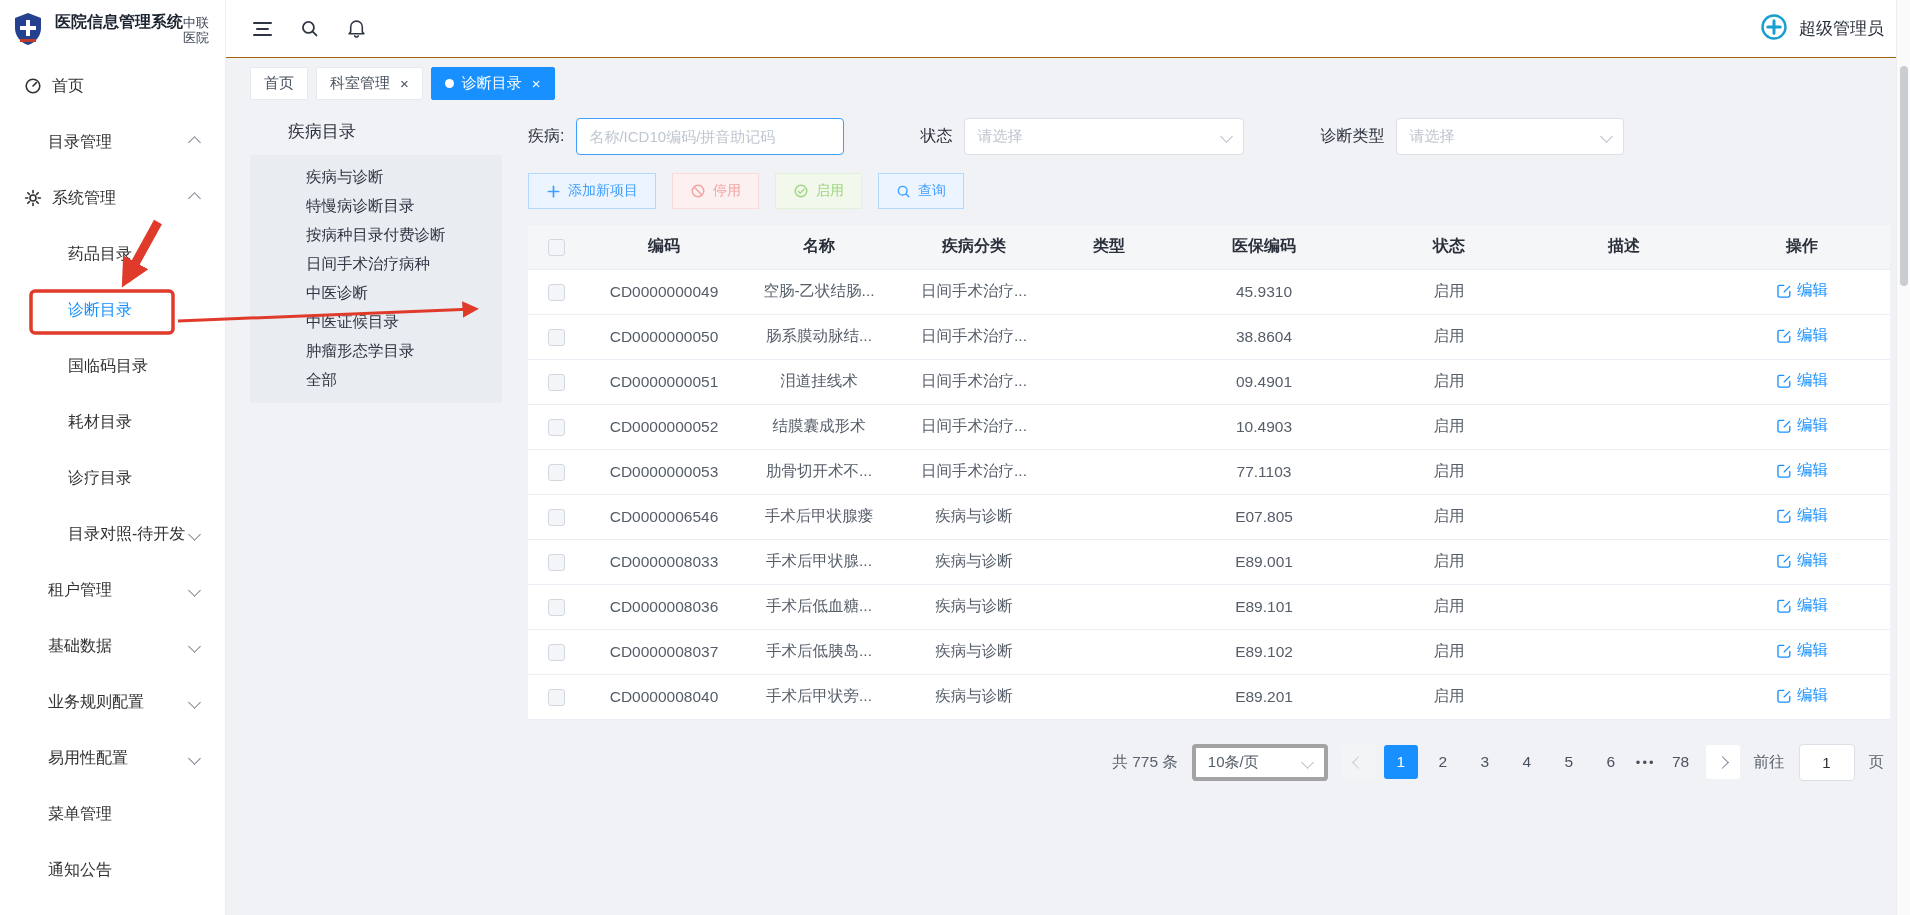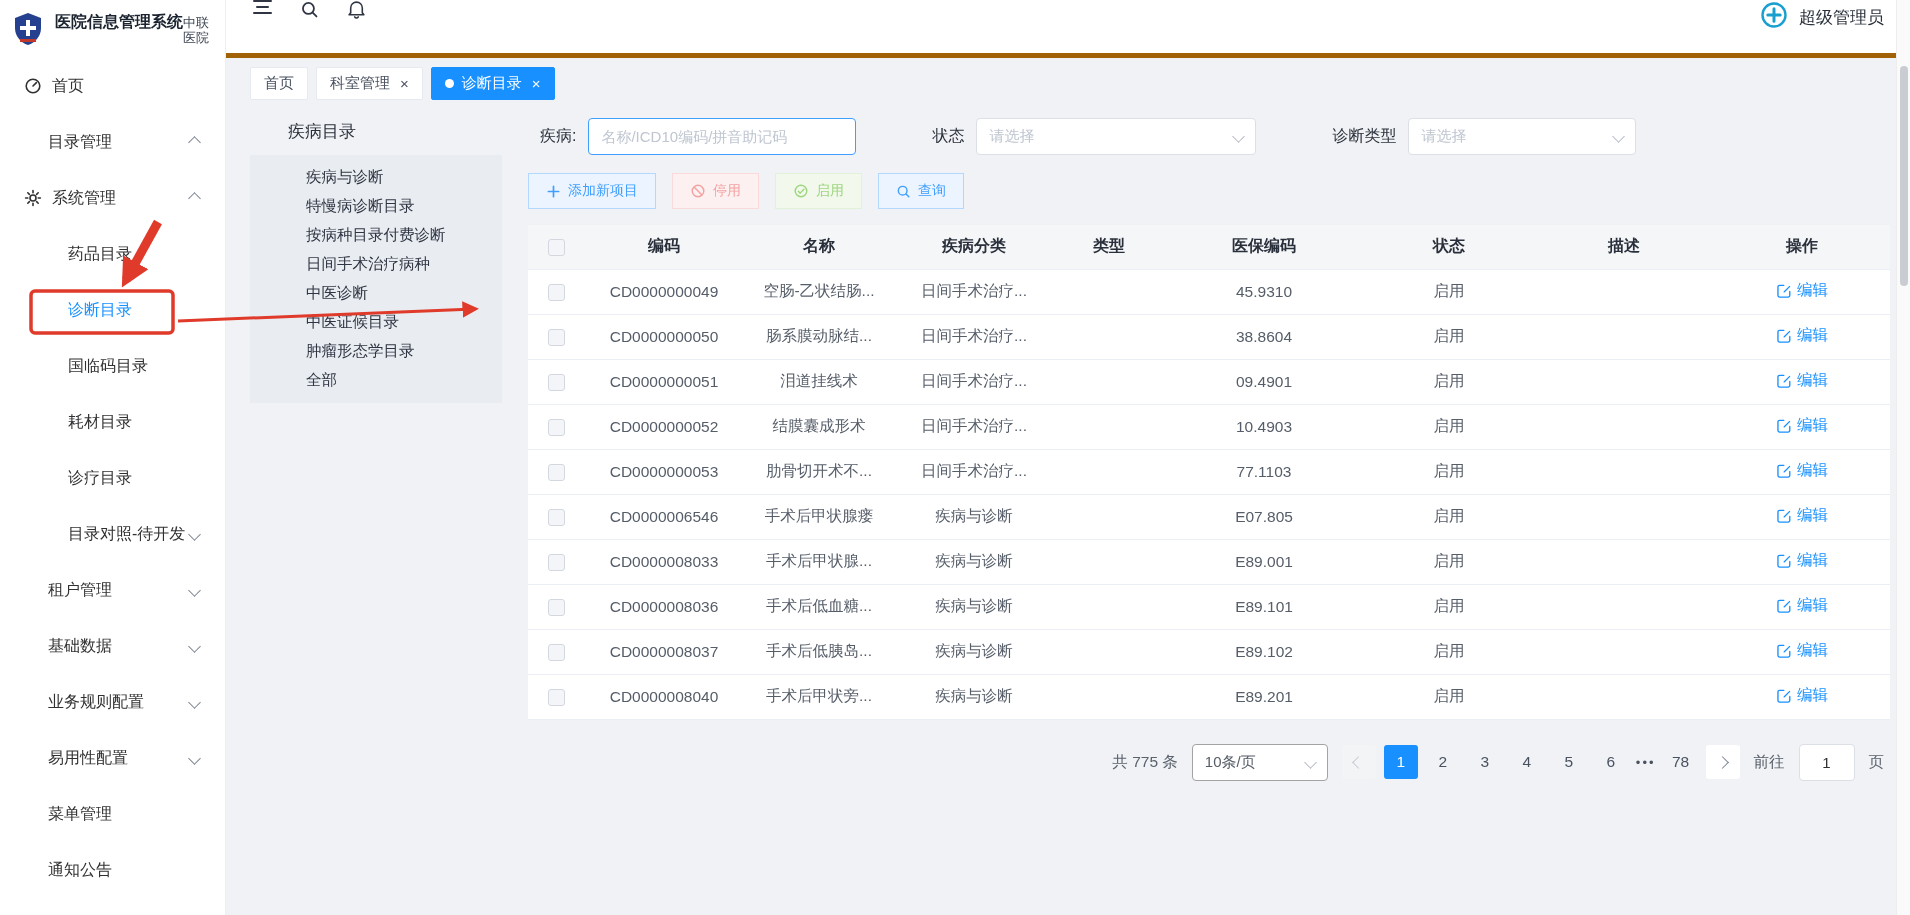--- a/index.html
+++ b/index.html
@@ -24,21 +24,21 @@
   .menu-item .chev{position:absolute;right:26px}
 
   .chev{width:9px;height:9px;border-right:1.8px solid #7d8492;border-bottom:1.8px solid #7d8492;display:inline-block}
   .chev.down{transform:rotate(45deg)}
   .chev.up{transform:rotate(-135deg)}
   .chev.left{transform:rotate(135deg)}
   .chev.right{transform:rotate(-45deg)}
 
   
   .main{flex:1;display:flex;flex-direction:column;min-width:0}
-  .topbar{height:58px;background:#fff;display:flex;align-items:flex-start;padding:0 26px;gap:28px;border-bottom:5px solid #a16207}
+  .topbar{height:58px;background:#fff;display:flex;align-items:center;padding:0 26px;gap:28px;border-bottom:1px solid #a16207}
   .tb-icon{display:inline-flex;align-items:center;color:#2f3542;cursor:pointer}
   .hamb{flex-direction:column;gap:4px;width:20px}
   .hamb i{display:block;height:2px;background:#2f3542;border-radius:1px}
   .hamb i:nth-child(1){width:19px}.hamb i:nth-child(2){width:13px}.hamb i:nth-child(3){width:19px}
   .tb-right{margin-left:auto;display:flex;align-items:center;gap:10px;cursor:pointer}
   .user-name{font-size:17px;color:#2a303b}
 
   
   .tabbar{background:#f0f2f5;padding:9px 0 0 24px;display:flex;gap:8px;height:42px}
   .tab{height:33px;display:inline-flex;align-items:center;gap:8px;padding:0 13px;background:#fff;border:1px solid #e6e9ef;color:#4a5260;font-size:15px;cursor:pointer;border-radius:2px;white-space:nowrap}
@@ -47,21 +47,21 @@
   .tab .close{font-size:15px;line-height:1;margin-left:2px}
 
   
   .content{flex:1;background:#f0f2f5;display:flex;padding:14px 20px 0 24px;gap:26px;overflow:hidden}
   .catalog-panel{width:252px;flex-shrink:0}
   .catalog-title{font-size:17px;color:#2a303b;padding:6px 0 12px 38px}
   .catalog-list{background:#e9edf2;padding:7px 0 9px 0}
   .catalog-item{height:29px;line-height:29px;padding-left:56px;font-size:15.5px;color:#2f3542;cursor:pointer;white-space:nowrap}
 
   .work-area{flex:1;min-width:0}
-  .filter-row{display:flex;align-items:center;margin:4px 0 18px 12px}
+  .filter-row{display:flex;align-items:center;margin:4px 0 18px 0}
   .filter-group{display:flex;align-items:center}
   .filter-group.gap{margin-left:76px}
   .f-label{font-size:16px;color:#2a303b;margin-right:12px;white-space:nowrap}
   .f-input{width:268px;height:37px;border:1px solid #409eff;border-radius:4px;padding:0 12px;font-size:15px;color:#303133;background:#fff;outline:none}
   .f-input::placeholder{color:#bfc6d0}
   .f-select{width:280px;height:37px;border:1px solid #dcdfe6;border-radius:4px;background:#fff;display:flex;align-items:center;justify-content:space-between;padding:0 12px;cursor:pointer}
   .f-select.narrow{width:228px}
   .sel-ph{font-size:15px;color:#bfc6d0}
   .sel-chev{border-color:#b6bcc6}
 
@@ -84,21 +84,21 @@
   th:nth-child(6),td:nth-child(6){width:200px}
   th:nth-child(7),td:nth-child(7){width:170px}
   th:nth-child(8),td:nth-child(8){width:180px}
   .checkbox{width:17px;height:17px;border:1px solid #d3d8e0;border-radius:3px;background:#f3f5f8;display:inline-block;vertical-align:middle;cursor:pointer}
   .edit-link{color:#1890ff;display:inline-flex;align-items:center;gap:5px;cursor:pointer;text-decoration:none;font-size:15.5px}
   .edit-ic{display:inline-flex}
 
   
   .pagination{display:flex;align-items:center;justify-content:flex-end;padding:24px 6px 0 0;gap:14px}
   .pg-total{font-size:15.5px;color:#5a626d}
-  .pg-size{width:136px;height:37px;border:1px solid #a3a3a3;border-radius:4px;background:#fff;display:flex;align-items:center;justify-content:space-between;padding:0 12px;font-size:15px;color:#555d68;cursor:pointer}
+  .pg-size{width:136px;height:37px;border:4px solid #a3a3a3;border-radius:4px;background:#fff;display:flex;align-items:center;justify-content:space-between;padding:0 12px;font-size:15px;color:#555d68;cursor:pointer}
   .pg-pages{display:flex;align-items:center;gap:8px}
   .pg-btn{min-width:34px;height:34px;border:none;background:transparent;font-size:15.5px;color:#4a5260;cursor:pointer;border-radius:3px;display:inline-flex;align-items:center;justify-content:center;font-family:inherit}
   .pg-btn.active{background:#1890ff;color:#fff}
   .pg-nav{background:#fff}
   .pg-nav.disabled{background:#f2f4f6}
   .pg-nav.disabled .chev{border-color:#c7ccd4}
   .pg-ell{color:#4a5260;font-size:13px;letter-spacing:2px}
   .pg-goto-label{font-size:15.5px;color:#5a626d}
   .pg-goto-input{width:56px;height:37px;border:1px solid #dcdfe6;border-radius:4px;text-align:center;font-size:15px;color:#303133;outline:none}
 

